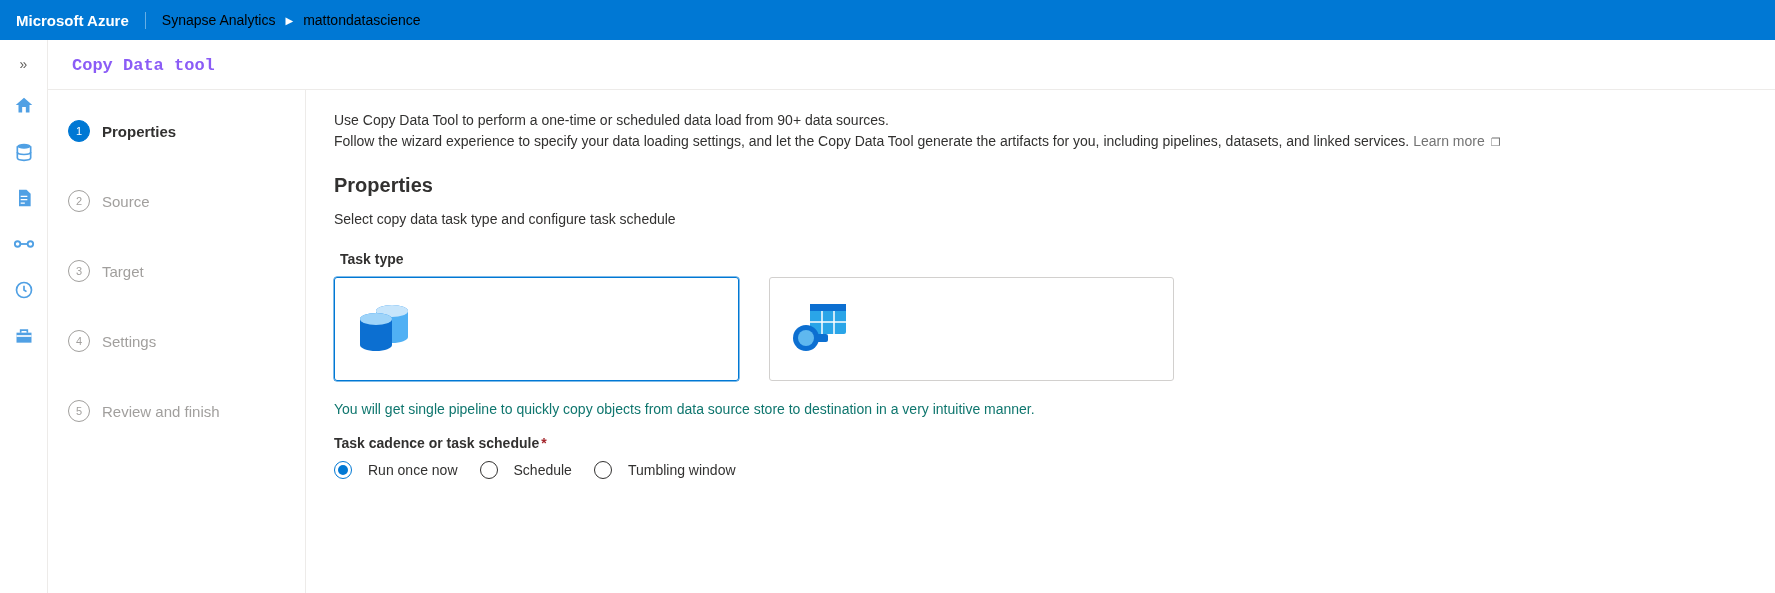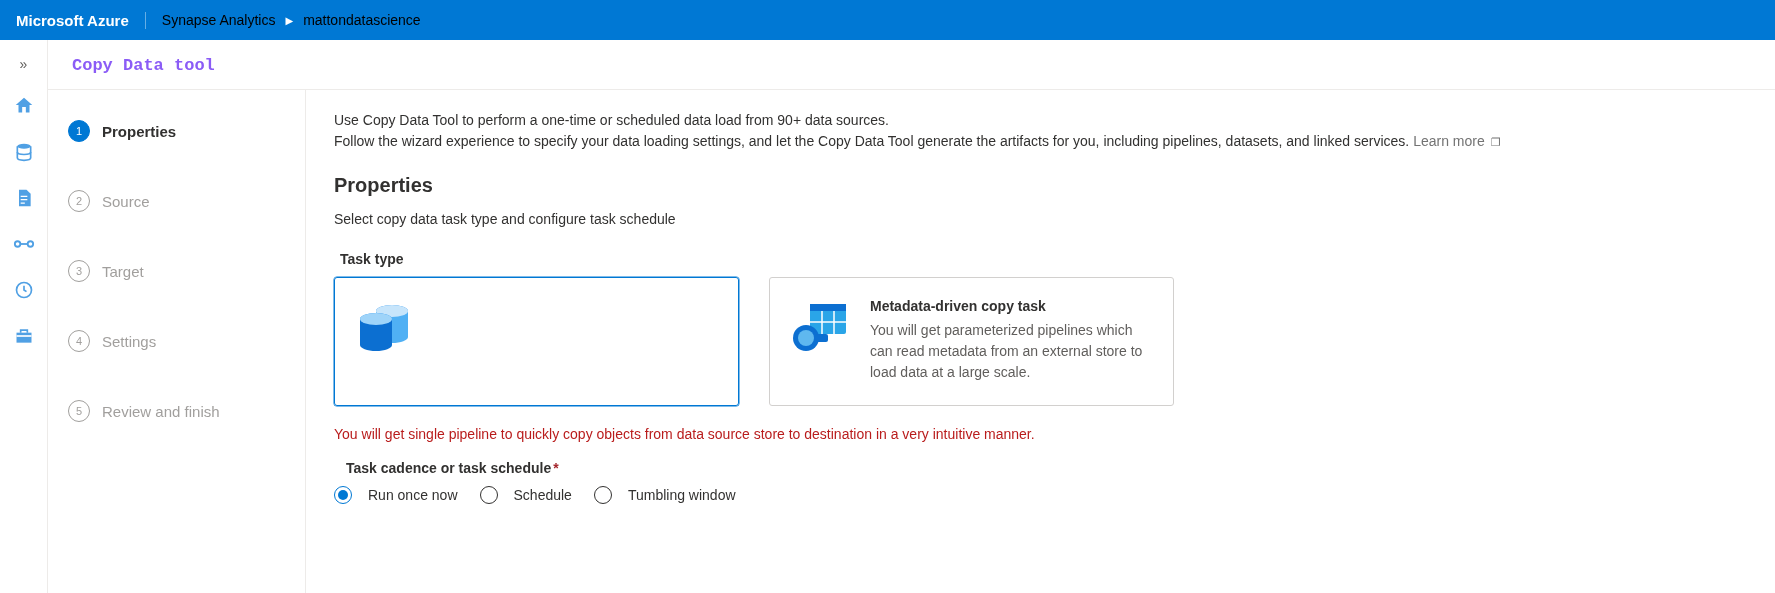--- a/index.html
+++ b/index.html
@@ -187,21 +187,21 @@
       font-weight: 600;
       margin-bottom: 6px;
     }
     .task-desc {
       font-size: 14px;
       color: #605e5c;
       line-height: 1.5;
     }
     .helper-text {
       font-size: 14px;
-      color: #b91c1c;
+      color: #0f766e;
       margin-bottom: 18px;
     }
     .radio-group {
       display: flex;
       gap: 22px;
       align-items: center;
       margin-top: 8px;
     }
     .radio-option {
       display: flex;
@@ -345,30 +345,26 @@
                 <rect x="20" y="4" width="36" height="30" rx="2" fill="#2aa5e8"></rect>
                 <rect x="20" y="4" width="36" height="7" fill="#0c6fd1"></rect>
                 <line x1="32" y1="11" x2="32" y2="34" stroke="#fff" stroke-width="1.5"></line>
                 <line x1="44" y1="11" x2="44" y2="34" stroke="#fff" stroke-width="1.5"></line>
                 <line x1="20" y1="22" x2="56" y2="22" stroke="#fff" stroke-width="1.5"></line>
                 <circle cx="16" cy="38" r="13" fill="#0c6fd1"></circle>
                 <circle cx="16" cy="38" r="8" fill="#5fb8ef"></circle>
                 <rect x="26" y="34" width="12" height="8" rx="2" fill="#0c6fd1"></rect>
               </svg>
             </div>
-            <div>
-              <div class="task-title">Metadata-driven copy task</div>
-              <div class="task-desc">You will get parameterized pipelines which can read metadata from an external store to load data at a large scale.</div>
-            </div>
           </div>
         </div>
 
         <p class="helper-text">You will get single pipeline to quickly copy objects from data source store to destination in a very intuitive manner.</p>
 
-        <div class="field-label" style="margin-left:12px">
+        <div class="field-label" style="margin-left:0">
           <span>Task cadence or task schedule</span><span class="required">*</span>
         </div>
 
         <div class="radio-group">
           <div class="radio-option selected">
             <div class="radio-circle"></div>
             <span class="radio-label">Run once now</span>
           </div>
           <div class="radio-option">
             <div class="radio-circle"></div>

